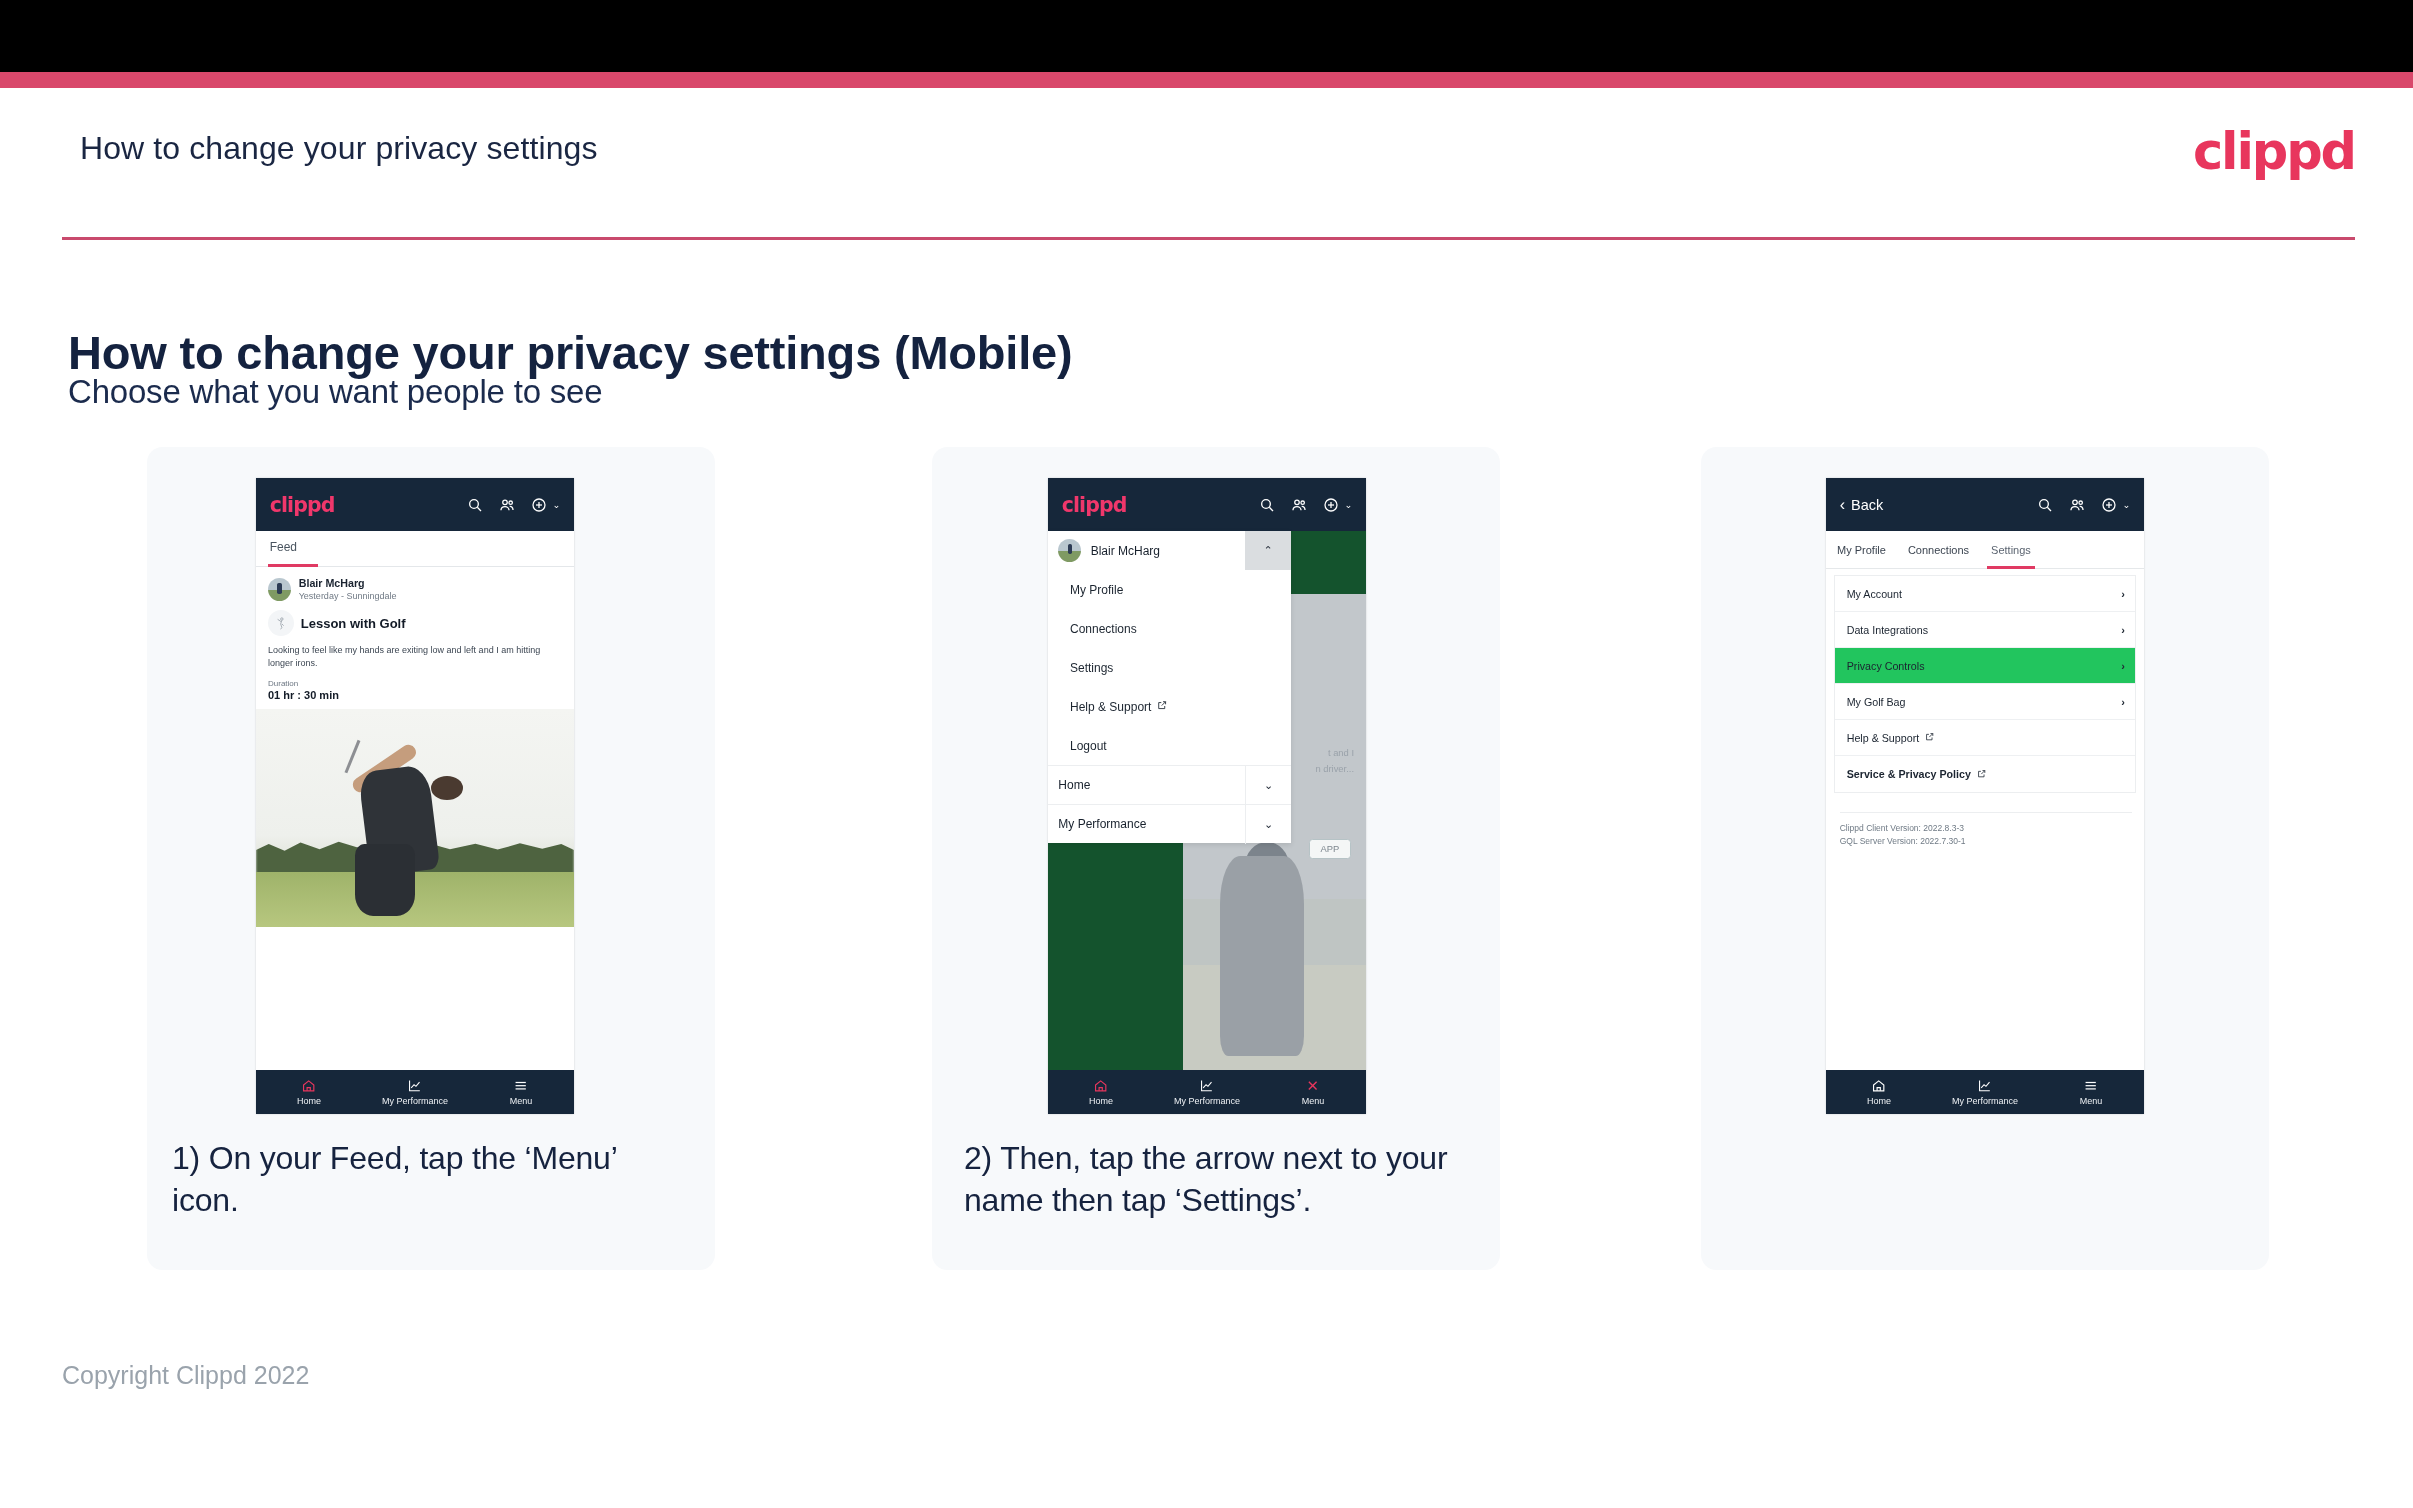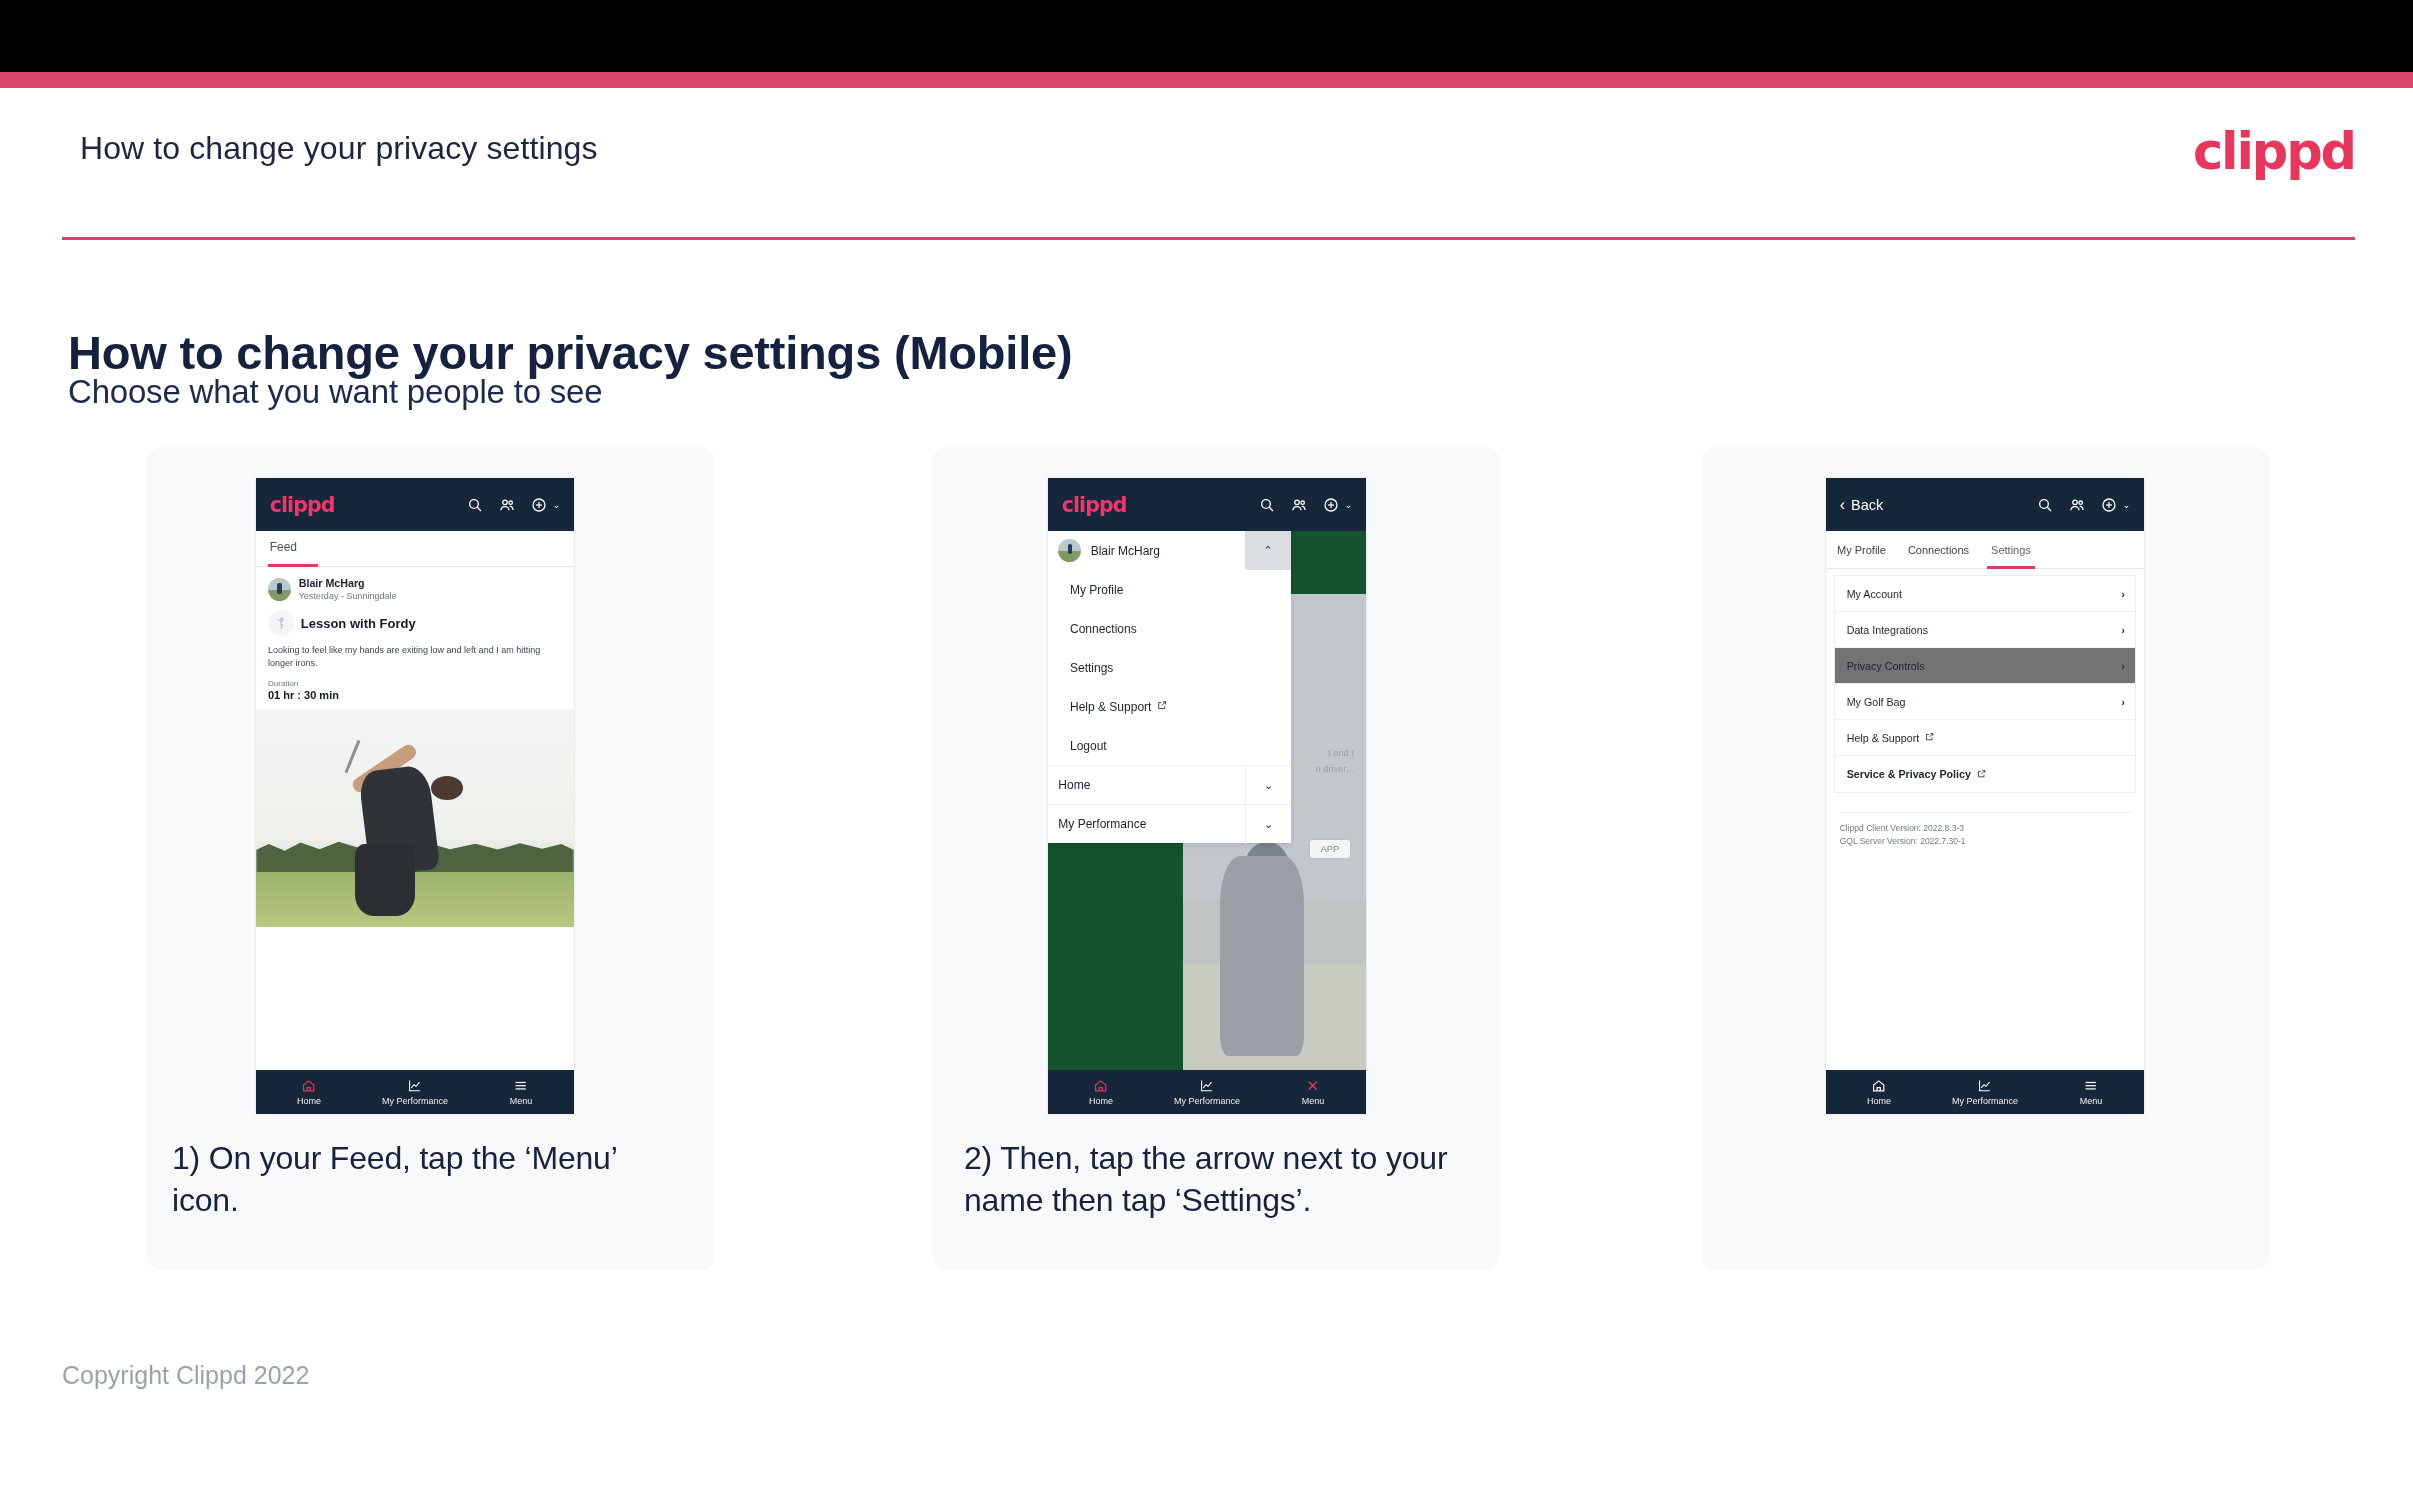--- a/index.html
+++ b/index.html
@@ -215,21 +215,21 @@
   .seg-tab.active::after {
     content:''; position:absolute; left:6.8px; right:6.8px; bottom:-0.9px; height:2.6px; background:#e03a63;
   }
   .settings-list { margin:6px 7.7px 0 7.7px; border:0.9px solid #eceef0; background:#fff; }
   .set-row {
     position:relative; height:36px; display:flex; align-items:center;
     padding:0 26px 0 12px; font-size:10.7px; color:#1b2430;
     border-bottom:0.9px solid #eef0f2;
   }
   .set-row:last-child { border-bottom:none;font-weight:bold; }
-  .set-row.hl { background:#737373; }
+  .set-row.hl { background:#22c55e; }
   .set-row .chev { position:absolute; right:10.3px; color:#222b36; font-size:11px; font-weight:700; }
   .set-row .ext { margin-left:6px; }
   .versions {
     margin:19px 0 0 13.7px; font-size:8.5px; color:#6f7a85; line-height:1.55;
     padding-top:8.5px; border-top:0.9px solid #eceef0; margin-right:12px;
   }
 
   
   .footer {
     position:absolute; left:62px; top:1361px;
@@ -297,21 +297,21 @@
       </div>
       <div class="lesson-row">
         <div class="lesson-ic">
           <svg viewBox="0 0 24 24" fill="none" stroke="#9aa3ab" stroke-width="1.4">
               <circle cx="13" cy="5" r="2"></circle>
               <path d="M13 7.2 L11 13 L13 19 L11 22"></path>
               <path d="M11.6 9.2 L6 5.5"></path>
               <path d="M13 13 L16 16"></path>
             </svg>
         </div>
-        <div class="lesson-title">Lesson with Fordy</div>
+        <div class="lesson-title">Lesson with Golf</div>
       </div>
       <div class="post-body">Looking to feel like my hands are exiting low and left and I am hitting longer irons.</div>
       <div class="dur-label">Duration</div>
       <div class="dur-value">01 hr : 30 min</div>
     </div>
 
     <div class="photo">
       <div class="sky"></div>
         <div class="treeline"></div>
         <div class="fairway"></div>

